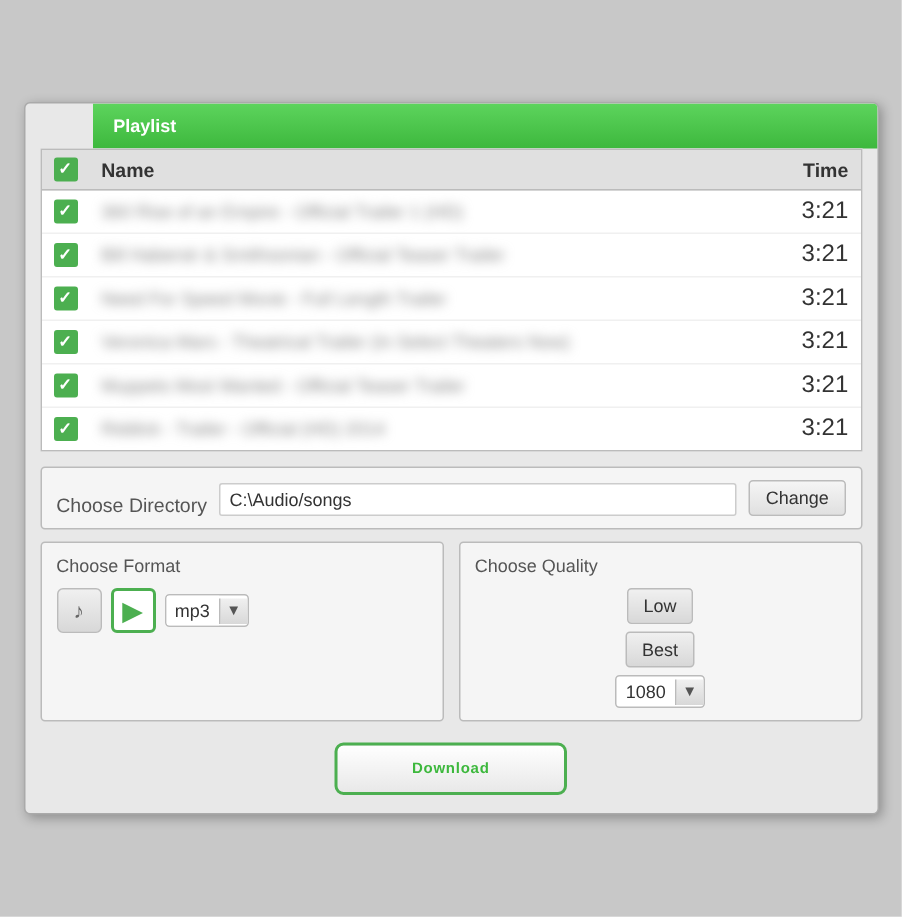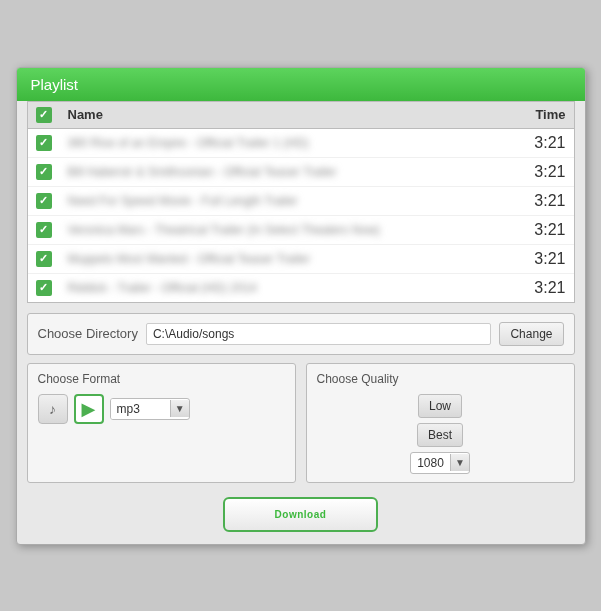--- a/index.html
+++ b/index.html
@@ -17,23 +17,24 @@
       width: 570px;
       background: #e8e8e8;
       border: 1px solid #aaa;
       border-radius: 4px;
       overflow: hidden;
       box-shadow: 2px 2px 8px rgba(0,0,0,0.3);
     }
     .title-bar {
       background: linear-gradient(to bottom, #5dd45d, #3db83d);
       color: white;
-      font-weight: normal;
-      font-size: 15px;
+      font-weight: bold;
+      font-size: 12px;
       padding: 8px 14px;
+      margin-left: 45px;
     }
     .playlist-info {
       padding: 8px 14px;
       font-size: 13px;
       color: #333;
       display: flex;
       align-items: center;
       gap: 6px;
     }
     .playlist-info .blurred {
@@ -112,21 +113,21 @@
       color: #333;
       font-size: 16px;
     }
     .section-dir {
       margin: 10px 10px 0 10px;
       border: 1px solid #bbb;
       background: #f5f5f5;
       border-radius: 3px;
       padding: 8px 10px;
       display: flex;
-      align-items: center;
+      align-items: flex-end;
       gap: 8px;
     }
     .section-dir label {
       color: #555;
       white-space: nowrap;
       font-size: 13px;
     }
     .dir-input {
       flex: 1;
       border: 1px solid #ccc;
@@ -189,21 +190,20 @@
       color: #4caf50;
       font-size: 18px;
     }
     .format-select-wrap {
       display: flex;
       align-items: center;
       border: 1px solid #bbb;
       border-radius: 3px;
       background: white;
       overflow: hidden;
-      gap: 24px;
     }
     .format-select-label {
       padding: 3px 6px;
       font-size: 12px;
       color: #333;
       background: white;
     }
     .format-select-arrow {
       background: linear-gradient(to bottom, #f0f0f0, #d8d8d8);
       border-left: 1px solid #bbb;

